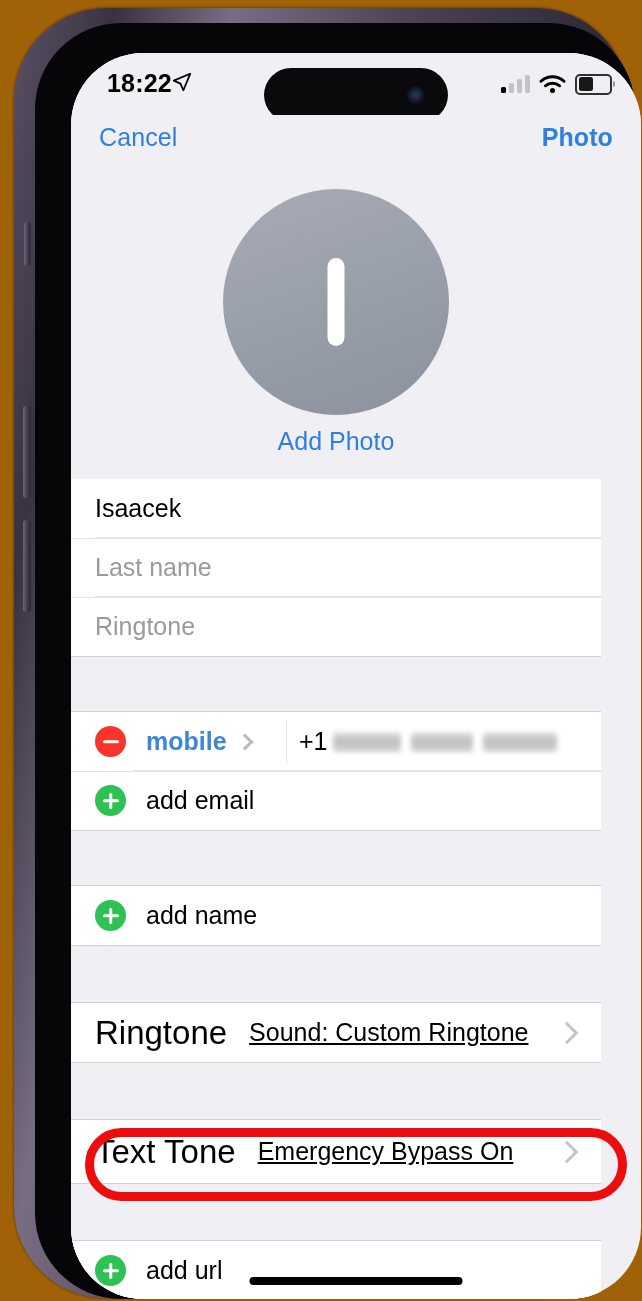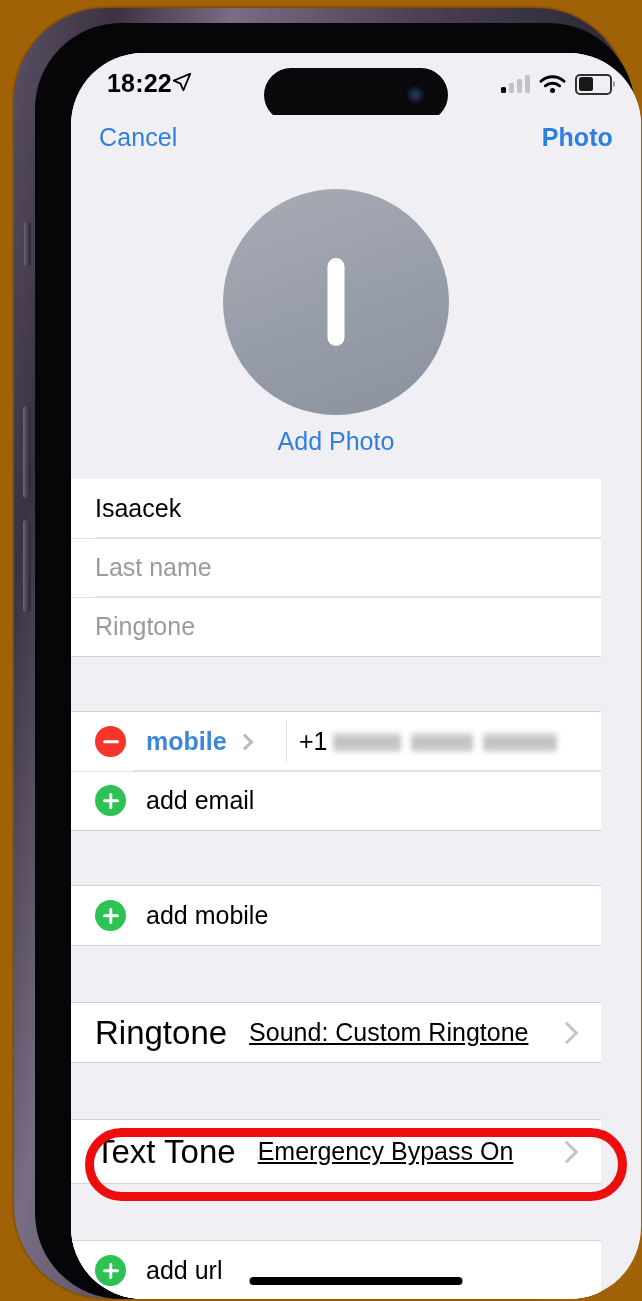--- a/index.html
+++ b/index.html
@@ -289,21 +289,21 @@
           </div>
 
           <div class="gap"></div>
 
           <div class="card">
             <div class="row">
               <div class="circle-btn plus">
                   <span class="h"></span>
                   <span class="v"></span>
                 </div>
-              <span class="field-text">add mobile</span>
+              <span class="field-text">add name</span>
             </div>
           </div>
 
           <div class="gap tall"></div>
 
           <div class="card">
             <div class="row">
               <span class="row-label">Ringtone</span>
               <span class="row-value">Sound: Custom Ringtone</span>
               <span class="chev-lg"></span>

